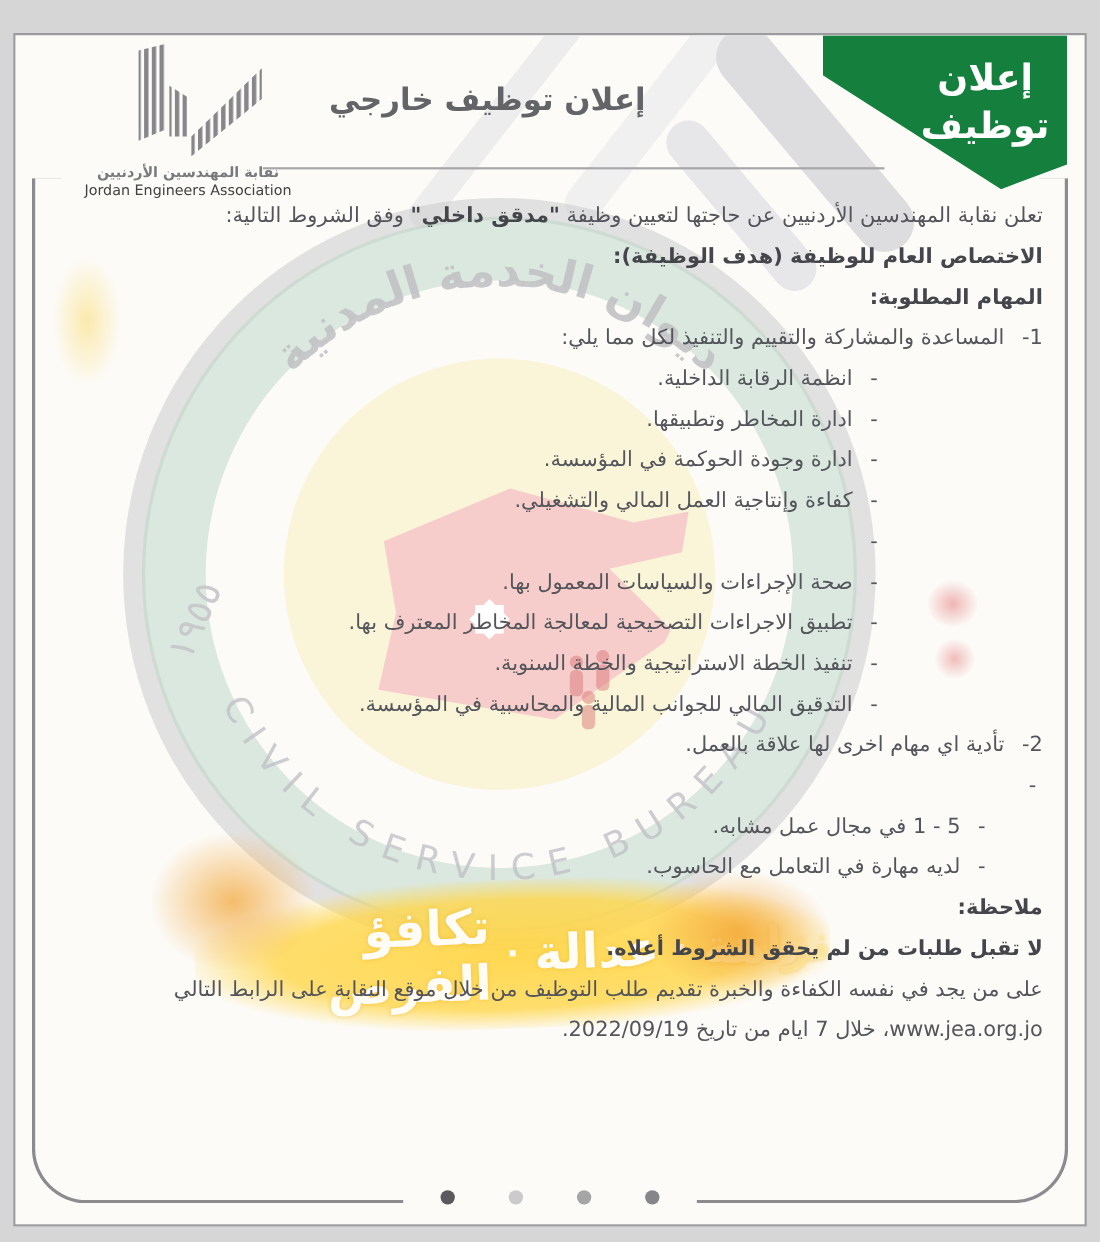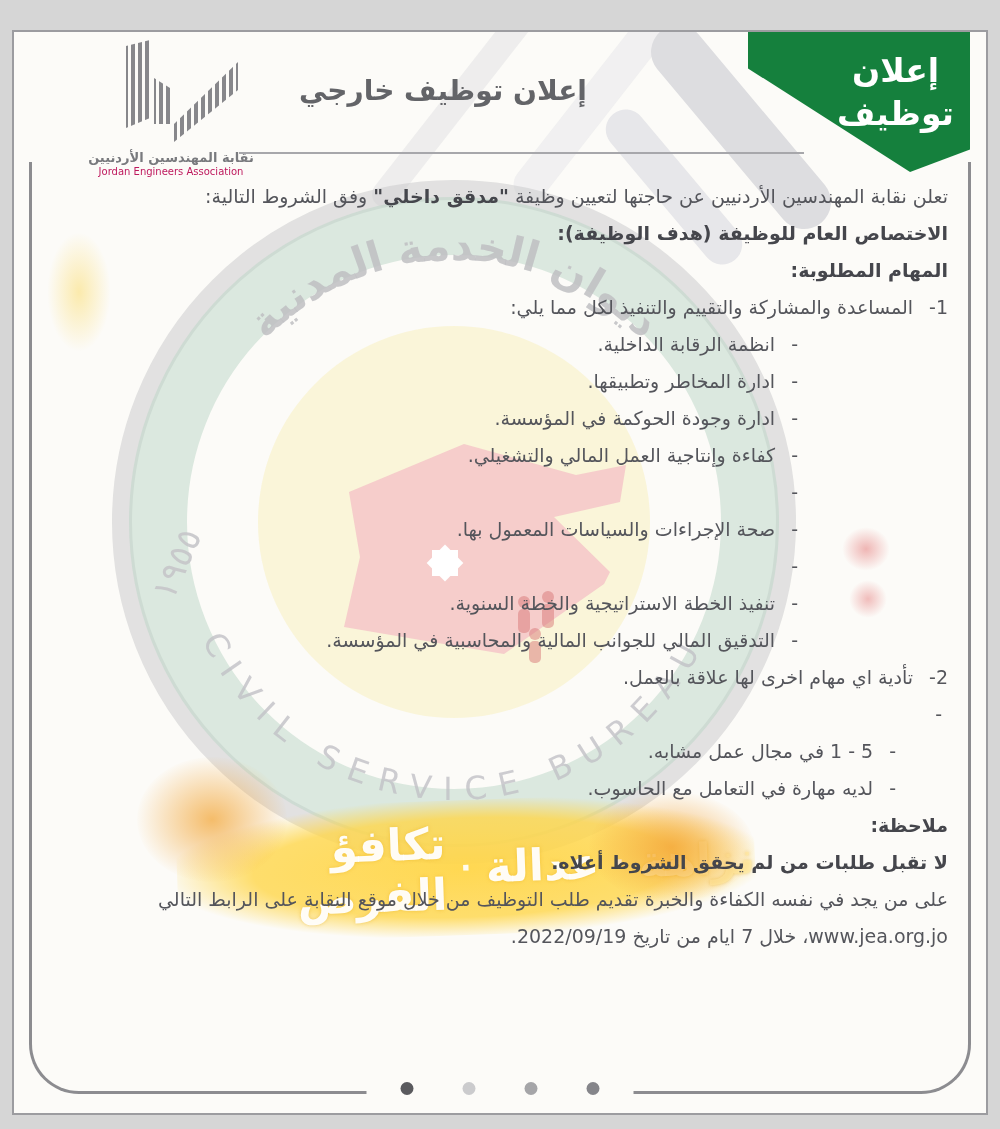--- a/index.html
+++ b/index.html
@@ -13,21 +13,21 @@
   .r1{left:700px;top:-30px;width:54px;height:250px;background:#dddde0;transform:rotate(-40deg);border-radius:28px;position:absolute;}
   .r2{left:640px;top:60px;width:40px;height:190px;background:#e7e7ea;transform:rotate(-40deg);border-radius:24px;position:absolute;}
   
   .badge{position:absolute;top:0;right:16px;width:222px;height:140px;background:#15803d;
     clip-path:polygon(12% 0,100% 0,100% 84%,73% 100%,0 26%,0 0);z-index:6;}
   .badge-text{position:absolute;top:18px;right:16px;text-align:center;color:#fff;font-weight:bold;
     font-size:33px;line-height:1.3;}
   
   .logo{position:absolute;left:42px;top:4px;width:230px;text-align:center;z-index:6;}
   .logo-ar{font-size:13px;font-weight:bold;color:#797a7e;margin-top:2px;}
-  .logo-en{font-size:10px;color:#be185d;margin-top:1px;}
+  .logo-en{font-size:13px;color:#404040;margin-top:1px;}
   
   .title{position:absolute;left:285px;top:42px;width:420px;text-align:left;font-size:28px;
     font-weight:bold;color:#636468;z-index:6;}
   .title-rule{position:absolute;left:225px;top:120px;width:565px;height:2px;background:#a7a7ab;z-index:6;}
   
   .inner-frame{position:absolute;left:15px;right:15px;top:130px;bottom:19px;
     border-left:3px solid #8c8c90;border-right:3px solid #8c8c90;border-bottom:3px solid #8c8c90;
     border-radius:0 0 50px 50px;z-index:4;pointer-events:none;}
   
   .wm{position:absolute;left:90px;top:140px;width:700px;height:700px;z-index:1;}
@@ -171,20 +171,21 @@
       </p>
     <p class="li ind2">
         <span class="mk">-</span>
       </p>
     <p class="li ind2">
         <span class="mk">-</span>
         <span>صحة الإجراءات والسياسات المعمول بها.</span>
       </p>
     <p class="li ind2">
         <span class="mk">-</span>
+        <span>تطبيق الاجراءات التصحيحية لمعالجة المخاطر المعترف بها.</span>
       </p>
     <p class="li ind2">
         <span class="mk">-</span>
         <span>تنفيذ الخطة الاستراتيجية والخطة السنوية.</span>
       </p>
     <p class="li ind2">
         <span class="mk">-</span>
         <span>التدقيق المالي للجوانب المالية والمحاسبية في المؤسسة.</span>
       </p>
 

